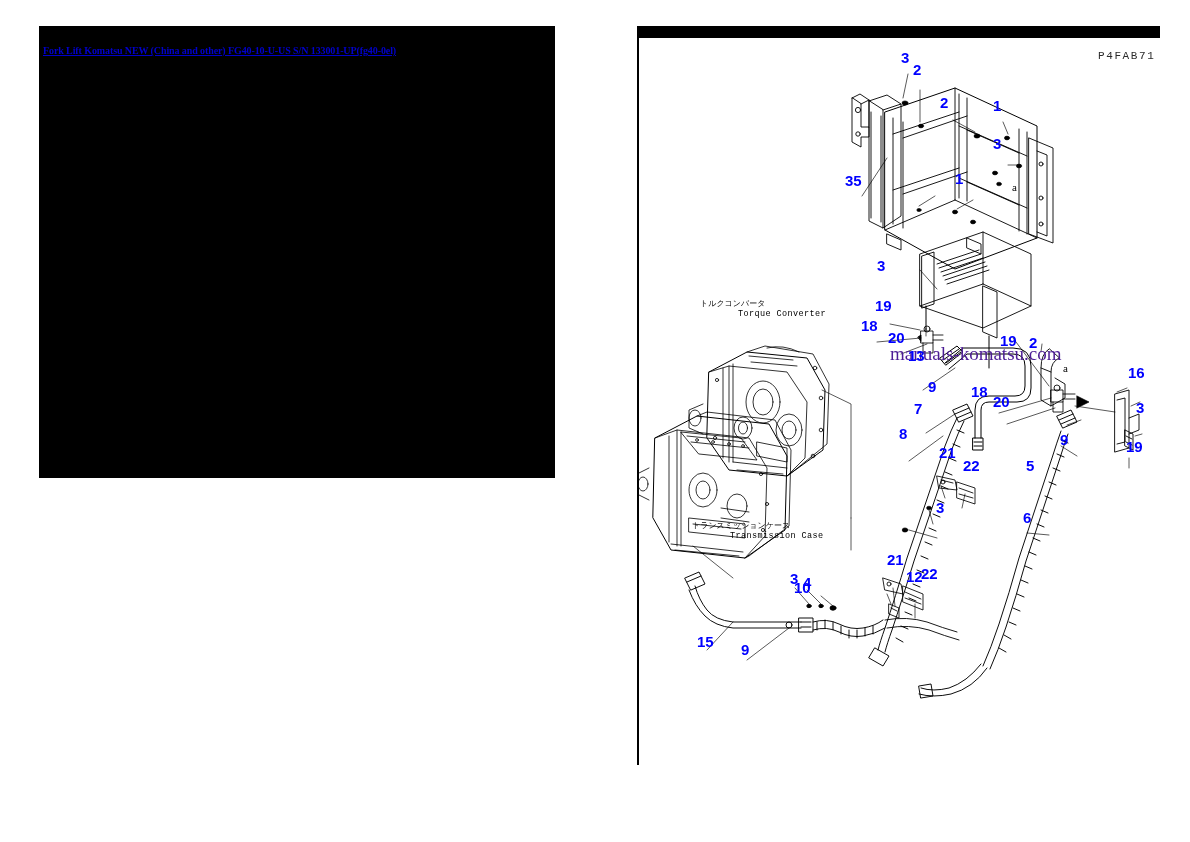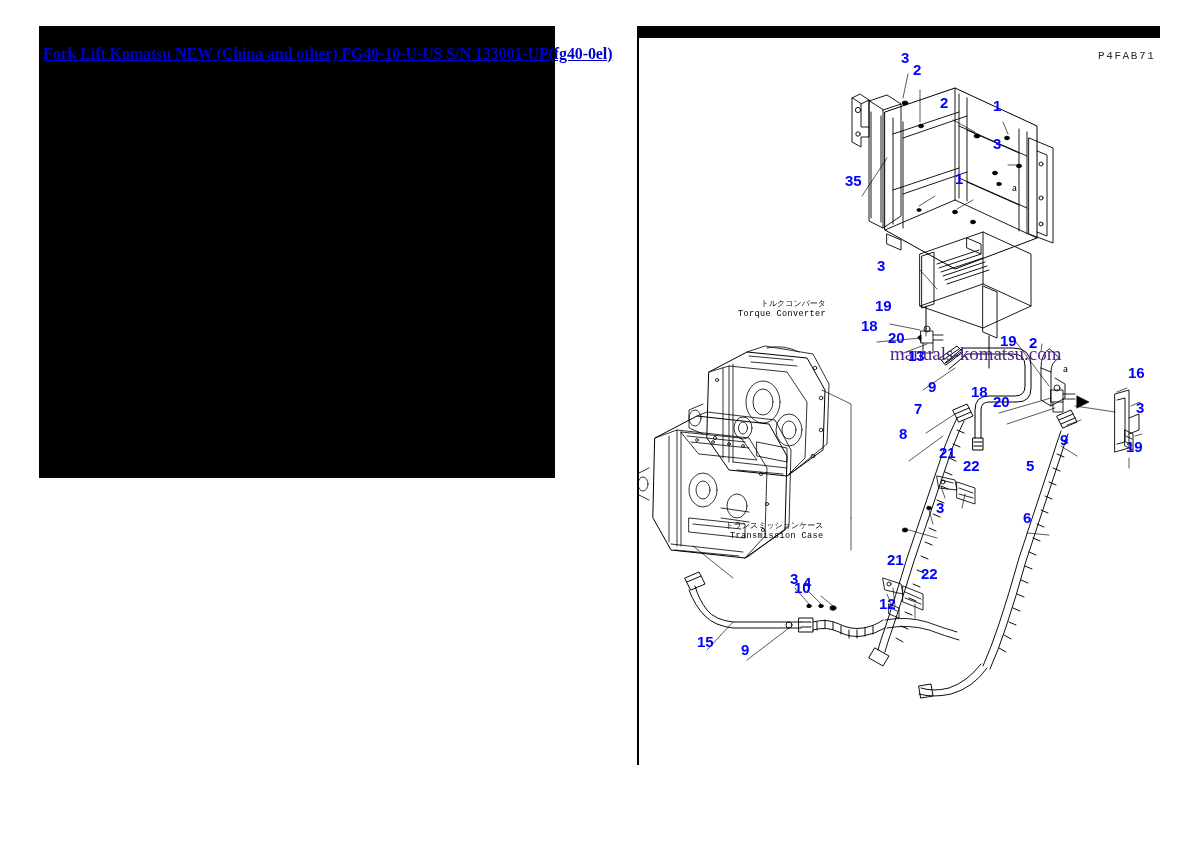--- a/index.html
+++ b/index.html
@@ -24,21 +24,21 @@
     width: 516px;
     height: 452px;
     background: #000000;
   }
   #catalog-title-link {
     position: absolute;
     left: 4px;
     top: 19px;
     color: #0000cc;
     font-family: "Liberation Serif", serif;
-    font-size: 16px;
+    font-size: 10px;
     font-weight: bold;
     text-decoration: underline;
     white-space: nowrap;
     letter-spacing: -0.1px;
     cursor: pointer;
     text-align: right;
   }
 
   
   #right-panel {
@@ -114,21 +114,21 @@
     font-size: 15px;
     line-height: 1;
     white-space: nowrap;
   }
   .jlabel {
     position: absolute;
     color: #000000;
     font-family: "DejaVu Sans", sans-serif;
     font-size: 8px;
     line-height: 1.25;
-    text-align: right;
+    text-align: left;
     white-space: nowrap;
   }
   .jlabel .en {
     font-family: "Liberation Mono", monospace;
     font-size: 8.5px;
     letter-spacing: 0.4px;
     margin-left: 38px;
   }
   .marka {
     position: absolute;
@@ -503,21 +503,21 @@
     <div class="callout" style="left: 939px; top: 445px;">21</div>
     <div class="callout" style="left: 963px; top: 458px;">22</div>
     <div class="callout" style="left: 1026px; top: 458px;">5</div>
     <div class="callout" style="left: 936px; top: 500px;">3</div>
     <div class="callout" style="left: 1023px; top: 510px;">6</div>
     <div class="callout" style="left: 887px; top: 552px;">21</div>
     <div class="callout" style="left: 921px; top: 566px;">22</div>
     <div class="callout" style="left: 790px; top: 571px;">3</div>
     <div class="callout" style="left: 803px; top: 575px;">4</div>
     <div class="callout" style="left: 794px; top: 580px;">10</div>
-    <div class="callout" style="left: 879px; top: 569px; margin-top: 27px;">12</div>
+    <div class="callout" style="left: 906px; top: 569px;">12</div>
     <div class="callout" style="left: 697px; top: 634px;">15</div>
     <div class="callout" style="left: 741px; top: 642px;">9</div>
     <div class="jlabel" style="left: 700px; top: 299px;">
       <div>トルクコンバータ</div>
       <div class="en">Torque Converter</div>
     </div>
     <div class="jlabel" style="left: 692px; top: 521px;">
       <div>トランスミッションケース</div>
       <div class="en">Transmission Case</div>
     </div>

